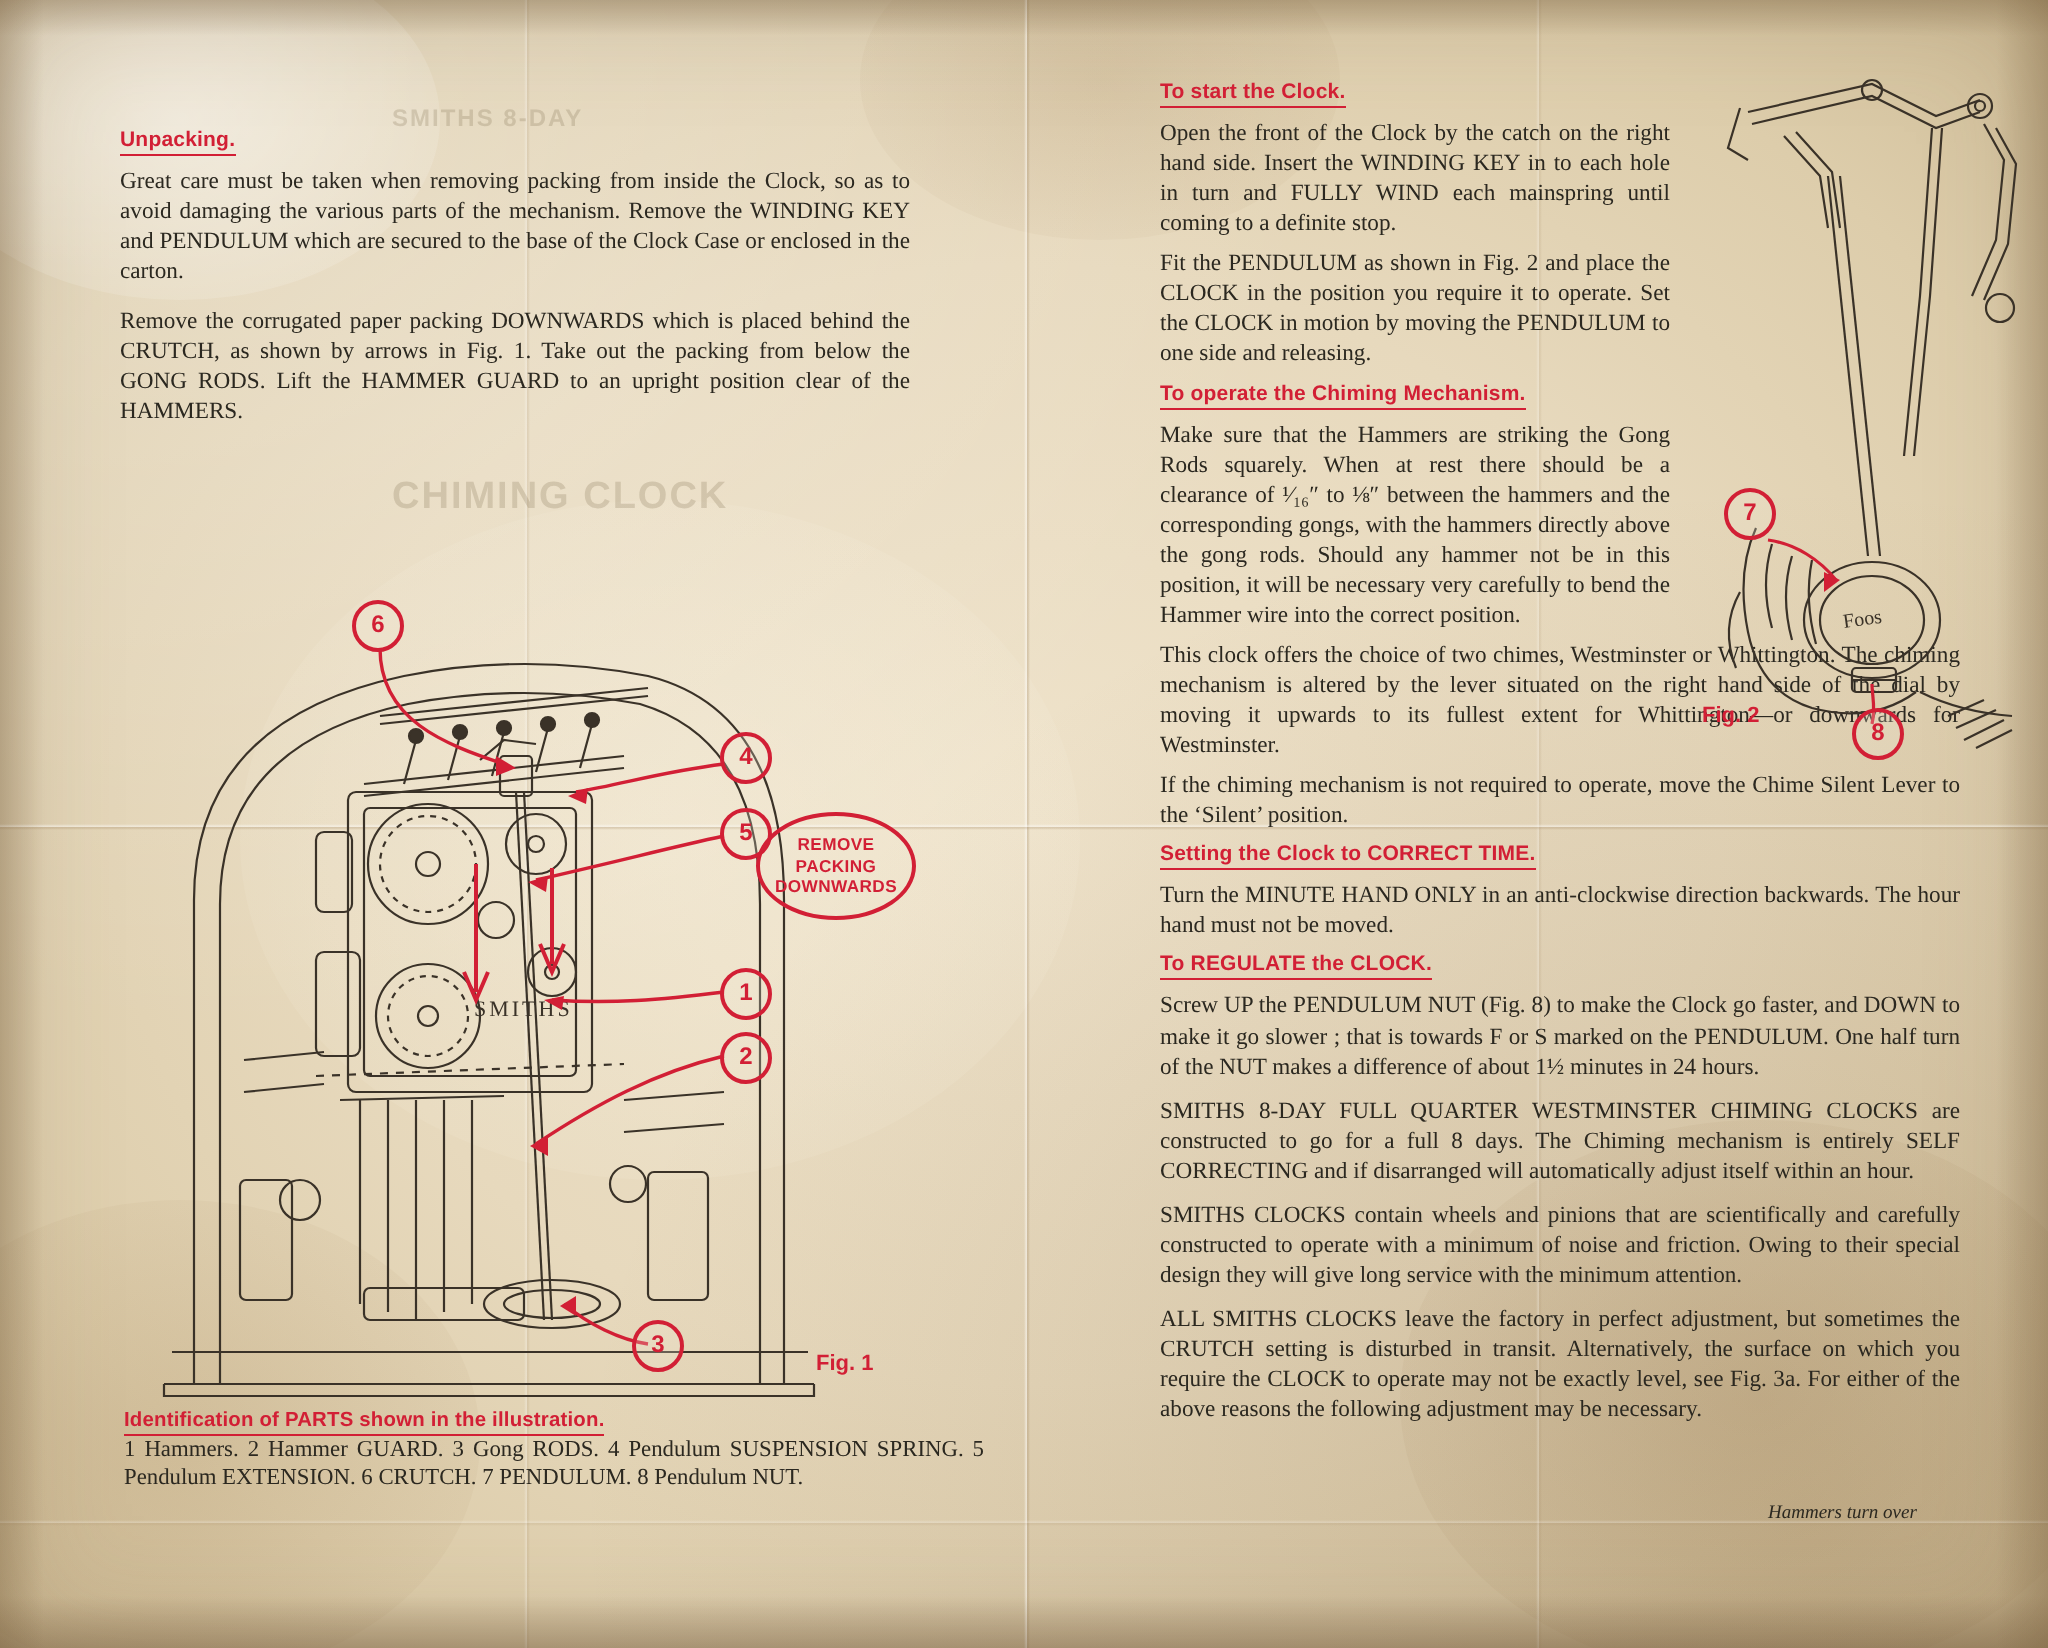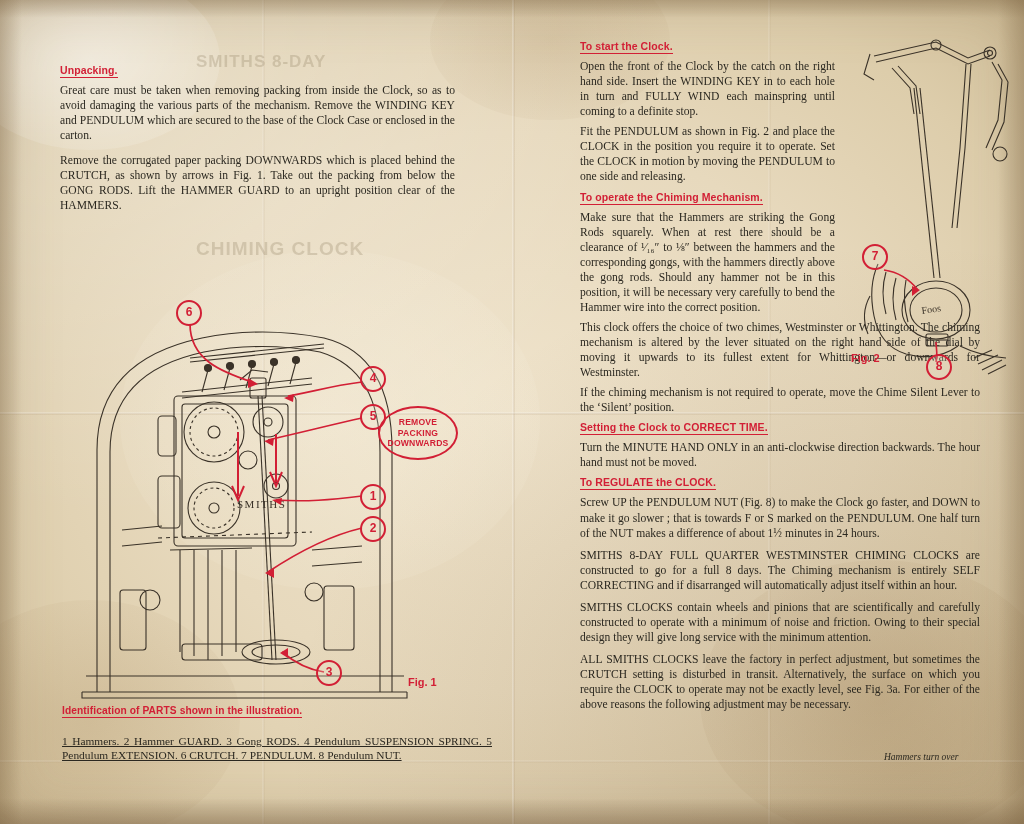--- a/index.html
+++ b/index.html
@@ -44,21 +44,21 @@
   .cal{position:absolute;border:2px solid #d21f35;border-radius:50%;width:22px;height:22px;
     color:#d21f35;font-family:"Liberation Sans",sans-serif;font-weight:bold;font-size:12px;
     text-align:center;line-height:20px;background:rgba(240,230,210,0.25);}
   #remove-pack{position:absolute;left:378px;top:406px;width:80px;height:54px;border:2px solid #d21f35;border-radius:50%;
     color:#d21f35;font-family:"Liberation Sans",sans-serif;font-weight:bold;font-size:8.6px;text-align:center;
     line-height:1.25;padding-top:9px;box-sizing:border-box;letter-spacing:.2px;}
 
   
   #parts{position:absolute;left:62px;top:700px;width:430px;}
   #parts .hd{font-size:10.2px;}
-  #parts-body{font-size:11.4px;line-height:1.26;color:#2b2820;margin-top:16px;text-align:justify;text-decoration:underline;}
+  #parts-body{font-size:11.4px;line-height:1.26;color:#2b2820;margin-top:0;text-align:justify;}
 
   
   #fig2{position:absolute;left:840px;top:28px;width:180px;height:360px;}
   #fig2 svg{position:absolute;left:0;top:0;}
   #fig2cap{position:absolute;left:851px;top:352px;color:#d21f35;font-weight:bold;font-size:11px;font-family:"Liberation Sans",sans-serif;}
   #turnover{position:absolute;left:884px;top:752px;font-style:italic;font-size:9.5px;color:#2b2820;}
 
   
   .ghost{position:absolute;color:rgba(120,100,70,0.22);font-family:"Liberation Sans",sans-serif;font-weight:bold;
     letter-spacing:1px;pointer-events:none;}
@@ -78,21 +78,21 @@
   <div class="crease-v" style="left:262px;opacity:.55;"></div>
   <div class="crease-v" style="left:768px;opacity:.5;"></div>
   <div class="crease-h" style="top:412px;"></div>
   <div class="crease-h" style="top:760px;opacity:.5;"></div>
 
   <div class="edge" style="left:0;top:0;right:0;height:18px;background:linear-gradient(to bottom,rgba(120,95,60,0.35),rgba(120,95,60,0));"></div>
   <div class="edge" style="left:0;bottom:0;right:0;height:26px;background:linear-gradient(to top,rgba(110,85,55,0.40),rgba(110,85,55,0));"></div>
   <div class="edge" style="left:0;top:0;bottom:0;width:22px;background:linear-gradient(to right,rgba(120,95,60,0.32),rgba(120,95,60,0));"></div>
   <div class="edge" style="right:0;top:0;bottom:0;width:26px;background:linear-gradient(to left,rgba(120,95,60,0.32),rgba(120,95,60,0));"></div>
 
-  <div class="ghost" style="left:196px;top:52px;font-size:17px;">SMITHS 8-DAY</div>
+  <div class="ghost" style="left:196px;top:52px;font-size:12px;">SMITHS 8-DAY</div>
   <div class="ghost" style="left:196px;top:238px;font-size:19px;">CHIMING CLOCK</div>
 
   <div id="left">
 
     <div style="margin-top:16px;">
       <span class="hd"><span class="hd-ul">Unpacking.</span></span>
     </div>
     <div class="para">Great care must be taken when removing packing from inside the Clock, so as to avoid damaging the various parts of the mechanism. Remove the WINDING KEY and PENDULUM which are secured to the base of the Clock Case or enclosed in the carton.</div>
     <div class="para" style="margin-top:10px;">Remove the corrugated paper packing DOWNWARDS which is placed behind the CRUTCH, as shown by arrows in Fig. 1. Take out the packing from below the GONG RODS. Lift the HAMMER GUARD to an upright position clear of the HAMMERS.</div>
   </div>

